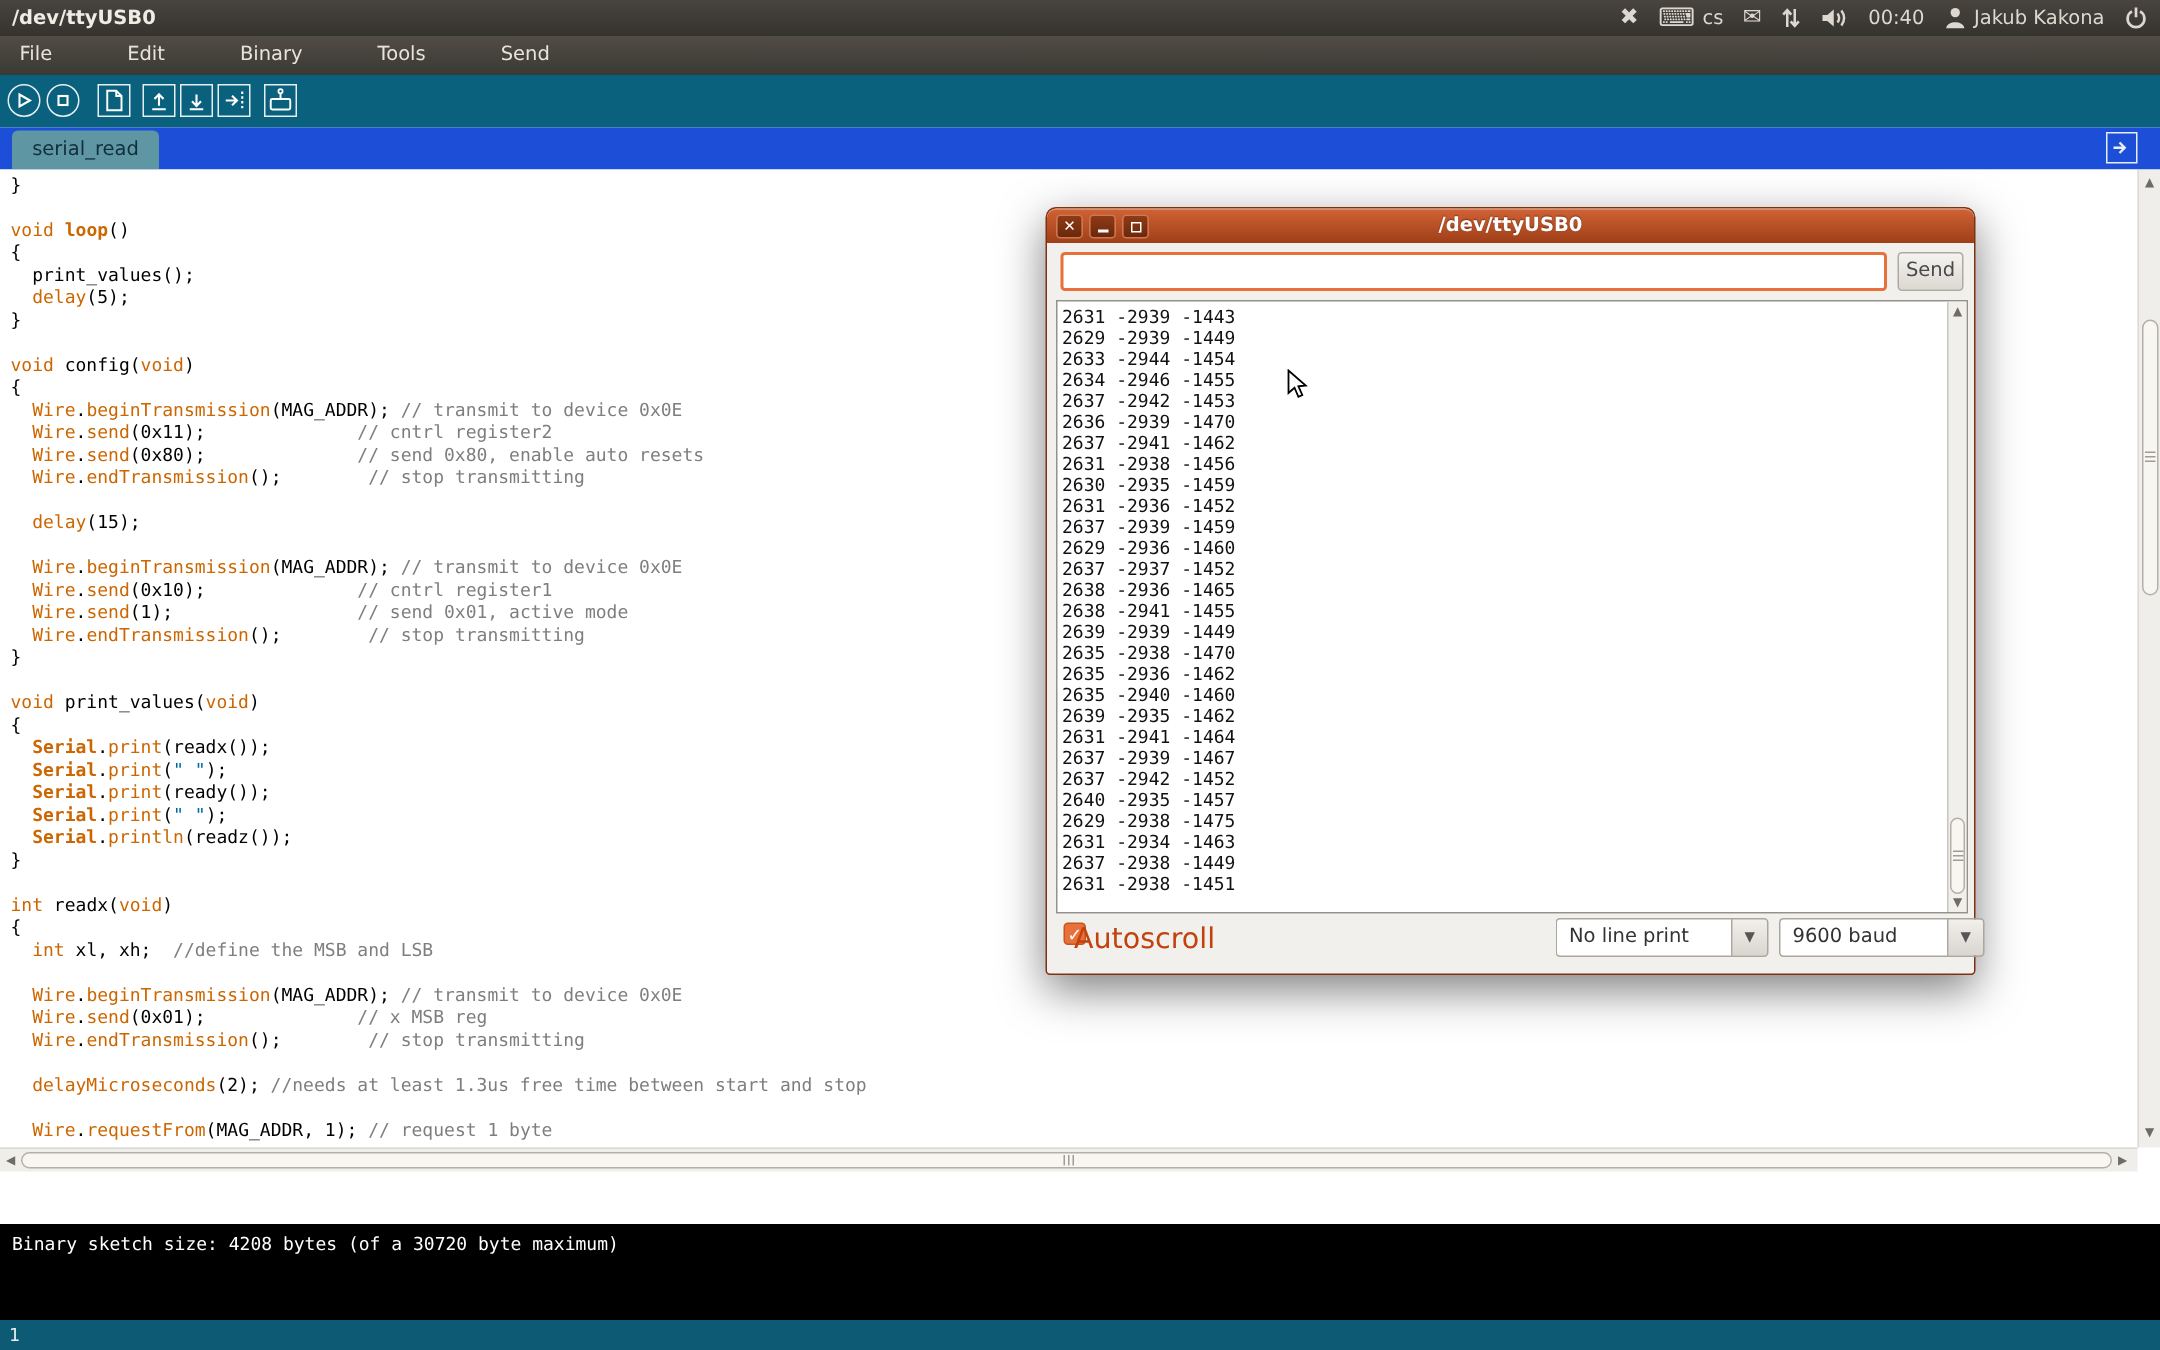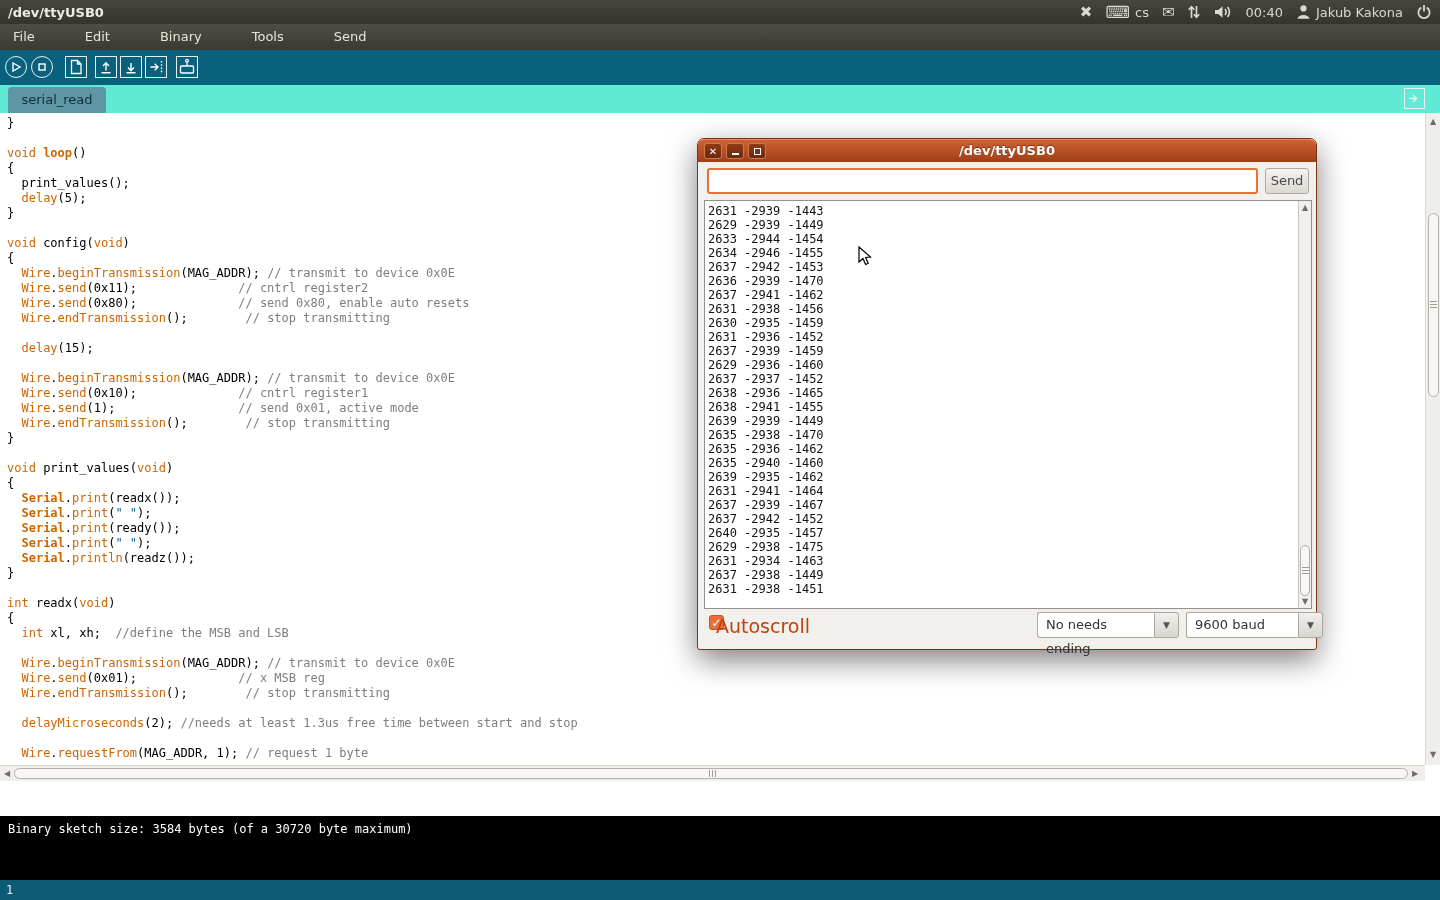--- a/index.html
+++ b/index.html
@@ -23,21 +23,21 @@
   .menu-item { color:#e8e4da; font-size:13px; padding:0 11px; line-height:26px; }
   .menu-item:first-child { margin-left:2px; }
 
   
   #toolbar { position:absolute; left:0; top:50px; width:1440px; height:35px; background:#09617d; }
   .tbtn { position:absolute; top:6px; width:22px; height:22px; border:1px solid #e7eff2; }
   .tbtn.round { border-radius:50%; }
   .tbtn svg { display:block; }
 
   
-  #tabbar { position:absolute; left:0; top:85px; width:1440px; height:28px; background:#5eead4; }
+  #tabbar { position:absolute; left:0; top:85px; width:1440px; height:28px; background:#1d4ed8; }
   #tab-active { position:absolute; left:8px; top:2px; width:98px; height:26px;
                 background:#5f96a4; border-radius:4px 4px 0 0; color:#10303c;
                 font-size:13px; text-align:center; line-height:26px; }
   #tab-menu-btn { position:absolute; right:15px; top:3px; width:21px; height:21px;
                   border:1px solid #e7eff2; }
 
   
   #editor { position:absolute; left:0; top:113px; width:1425px; height:652px;
             background:#fff; overflow:hidden; }
   #code { padding:3px 0 0 7px; font-family:"DejaVu Sans Mono","Liberation Mono",monospace;
@@ -254,21 +254,21 @@
         <i></i>
         <i></i>
       </div>
   </div>
 </div>
 
 <div id="statusbar">
   <span>Done uploading.</span>
 </div>
 <div id="console">
-  <div>Binary sketch size: 3584 bytes (of a 30720 byte maximum)</div>
+  <div>Binary sketch size: 4208 bytes (of a 30720 byte maximum)</div>
 </div>
 <div id="footerline">
   <span>1</span>
 </div>
 
 <div id="serial-window">
   <div id="sw-titlebar">
     <div id="sw-buttons">
         <div class="wbtn"><span>✕</span></div>
         <div class="wbtn"><span><span class="bar"></span></span></div>
@@ -292,21 +292,21 @@
             <i></i>
           </div>
       </div>
     </div>
   </div>
 
   <div id="sw-bottom">
     <div id="sw-checkbox">✓</div>
     <div id="sw-autoscroll-label">Autoscroll</div>
     <div id="dd-lineending" class="dropdown">
-      <div class="dd-value">No needs ending</div>
+      <div class="dd-value">No line print</div>
       <div class="dd-btn">▼</div>
     </div>
     <div id="dd-baud" class="dropdown">
       <div class="dd-value">9600 baud</div>
       <div class="dd-btn">▼</div>
     </div>
   </div>
 </div>
 
 <svg id="mouse-cursor" width="18" height="22" viewBox="0 0 18 22">

